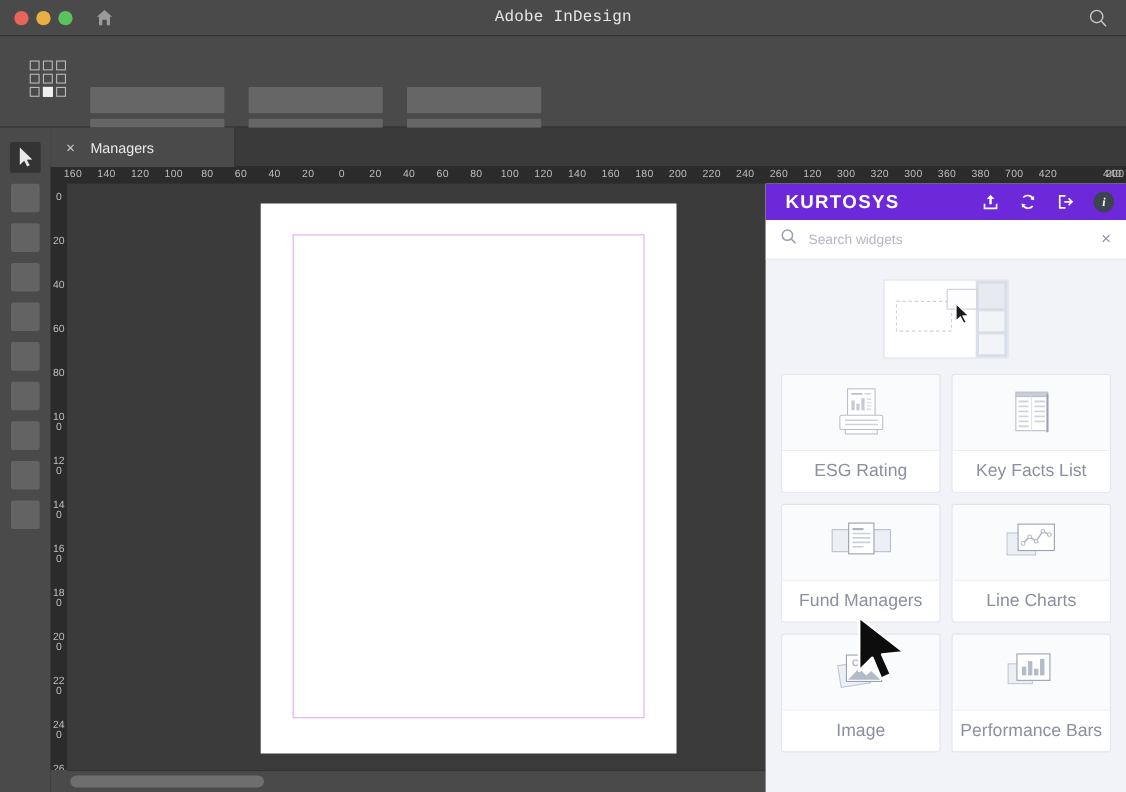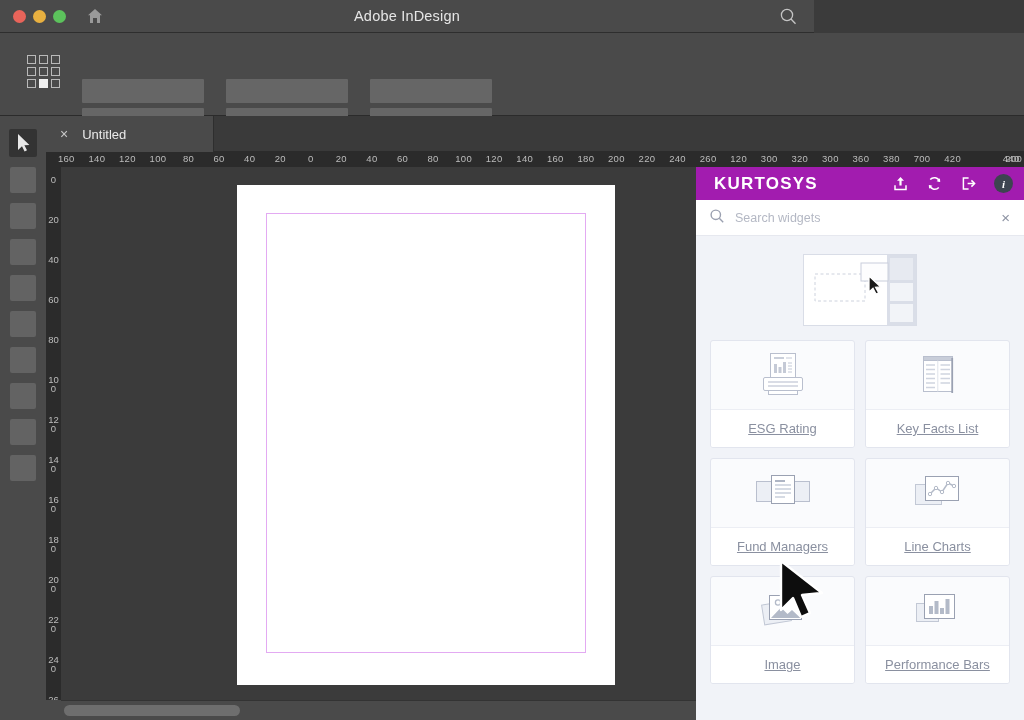--- a/index.html
+++ b/index.html
@@ -7,23 +7,24 @@
     width: 1024px; height: 720px;
     font-family: "Liberation Sans", sans-serif;
     background: #3b3b3b;
     overflow: hidden;
     position: relative;
   }
   #app { position: relative; width: 1024px; height: 720px; overflow: hidden; }
 
   
   .titlebar {
-    position: absolute; left: 0; top: 0; width: 814px; height: 33px;
+    position: absolute; left: 0; top: 0; width: 1024px; height: 33px;
     background: #4a4a4a; display: flex; align-items: center;
     border-bottom: 1px solid #2e2e2e;
+    font-family: Liberation Mono, monospace;
   }
   .lights { display: flex; gap: 7px; margin-left: 13px; }
   .light { width: 13px; height: 13px; border-radius: 50%; }
   .light.red { background: #e8645a; }
   .light.yellow { background: #e8b040; }
   .light.green { background: #5cc25c; }
   .home-icon { margin-left: 20px; width: 18px; height: 18px; position: relative; }
   .win-title {
     position: absolute; left: 0; right: 0; text-align: center;
     color: #e6e6e6; font-size: 14.5px; letter-spacing: .2px;
@@ -112,21 +113,21 @@
   .scroll-corner {
     position: absolute; left: 46px; top: 700px; width: 15px; height: 20px; background: #4a4a4a;
   }
 
   
   .panel {
     position: absolute; left: 696px; top: 167px; width: 328px; height: 553px;
     background: #f1f3f8; overflow: hidden;
   }
   .panel-header {
-    height: 33px; background: #a21caf; display: flex; align-items: center;
+    height: 33px; background: #6d28d9; display: flex; align-items: center;
     padding: 0 11px 0 18px;
     text-align: center;
   }
   .brand {
     color: #ffffff; font-weight: bold; font-size: 17px; letter-spacing: 1.2px;
   }
   .hdr-icons { margin-left: auto; display: flex; align-items: center; gap: 17px; }
   .hdr-icon { width: 17px; height: 17px; display: block; }
   .info-badge {
     width: 19px; height: 19px; border-radius: 50%; background: #3d4450;
@@ -153,21 +154,21 @@
     gap: 10px 10px;
   }
   .card {
     background: #fafbfd; border: 1px solid #e2e5ee; border-radius: 3px;
     overflow: hidden; height: 108px; display: flex; flex-direction: column;
   }
   .card-icon { flex: 1; display: flex; align-items: center; justify-content: center; }
   .card-label {
     height: 38px; background: #ffffff; border-top: 1px solid #eceef4;
     display: flex; align-items: center; justify-content: center;
-    font-size: 13px; color: #8a90a0; text-decoration: underline;
+    font-size: 16px; color: #8a90a0;
   }
 
   .big-cursor { position: absolute; left: 778px; top: 560px; pointer-events: none; }
 </style>
 </head>
 <body>
 
 <div id="app">
 
   <div class="titlebar">
@@ -210,21 +211,21 @@
     <div class="ph-row r2">
       <span class="ph"></span>
       <span class="ph"></span>
       <span class="ph"></span>
     </div>
   </div>
 
   <div class="tabbar">
     <div class="doc-tab">
       <span class="tab-close">×</span>
-      <span class="tab-label">Untitled</span>
+      <span class="tab-label">Managers</span>
     </div>
   </div>
 
   <div class="toolpalette">
     <div class="tool sel">
       <svg width="28" height="28" viewBox="0 0 28 28">
           <path d="M9 5 L9 21 L13 17.2 L15.6 22.4 L18 21.2 L15.4 16.2 L20.4 16 Z" fill="#e8e8e8"></path>
         </svg>
     </div>
     <div class="tool"></div>

